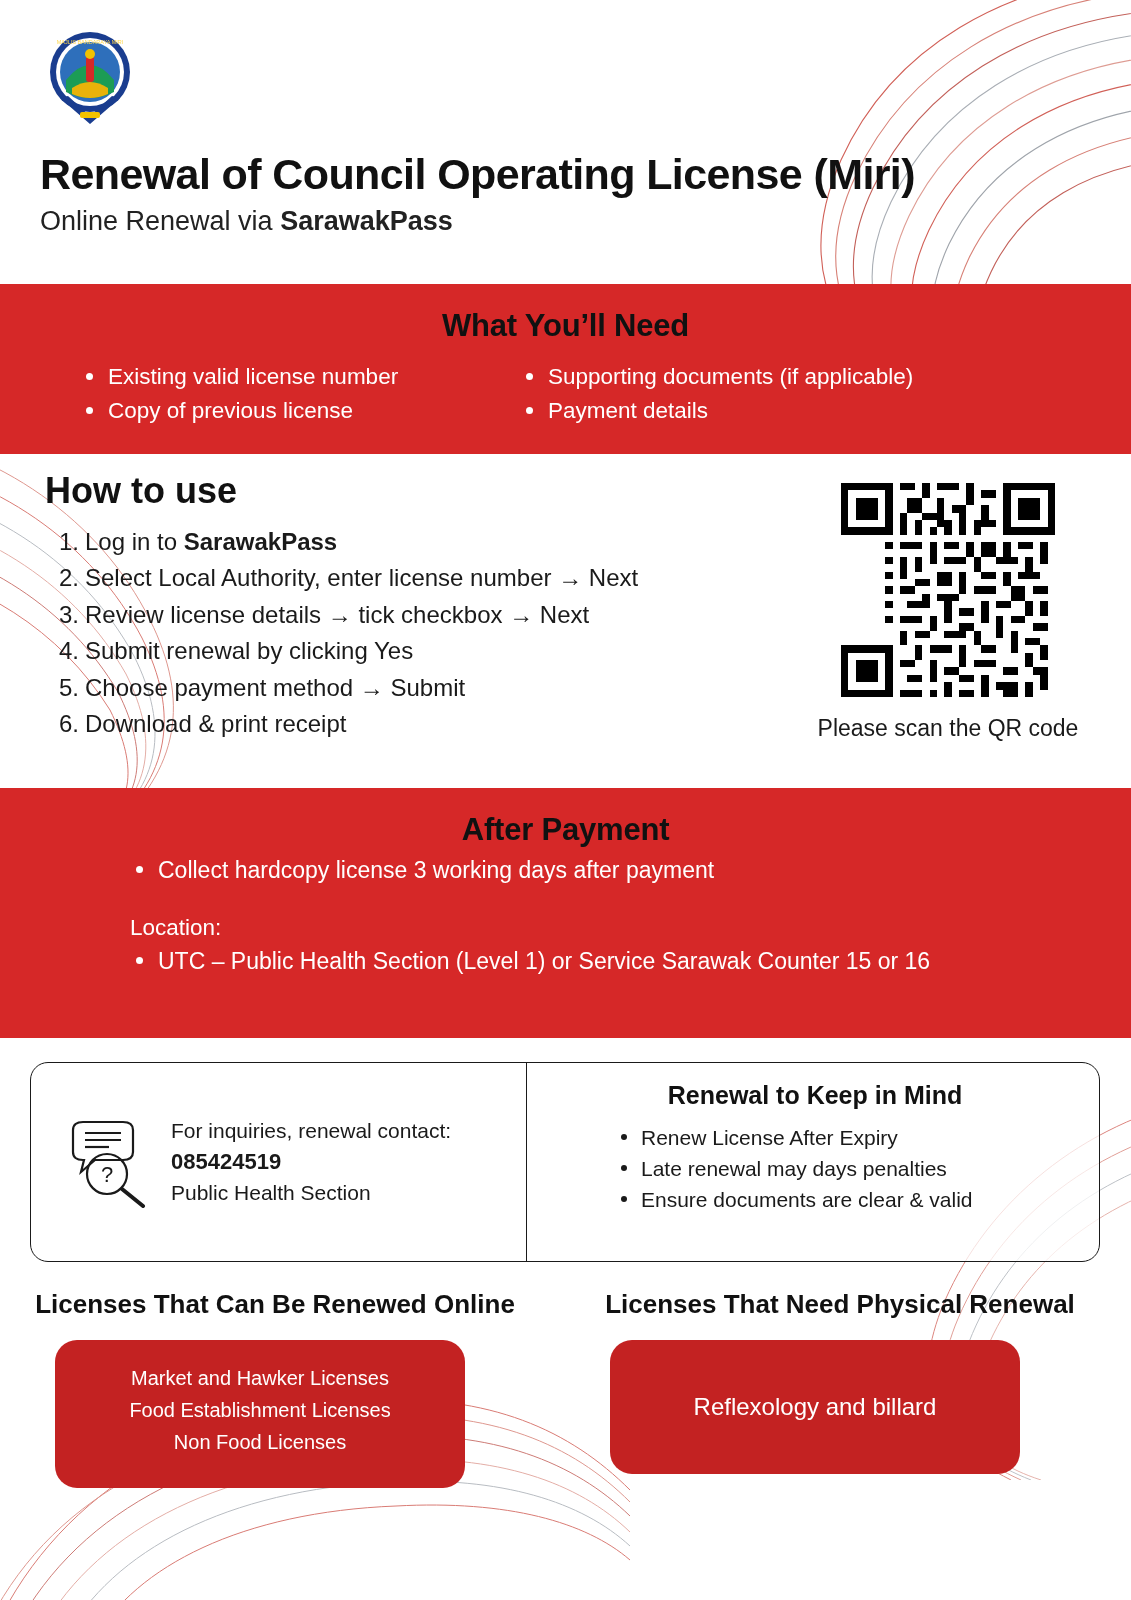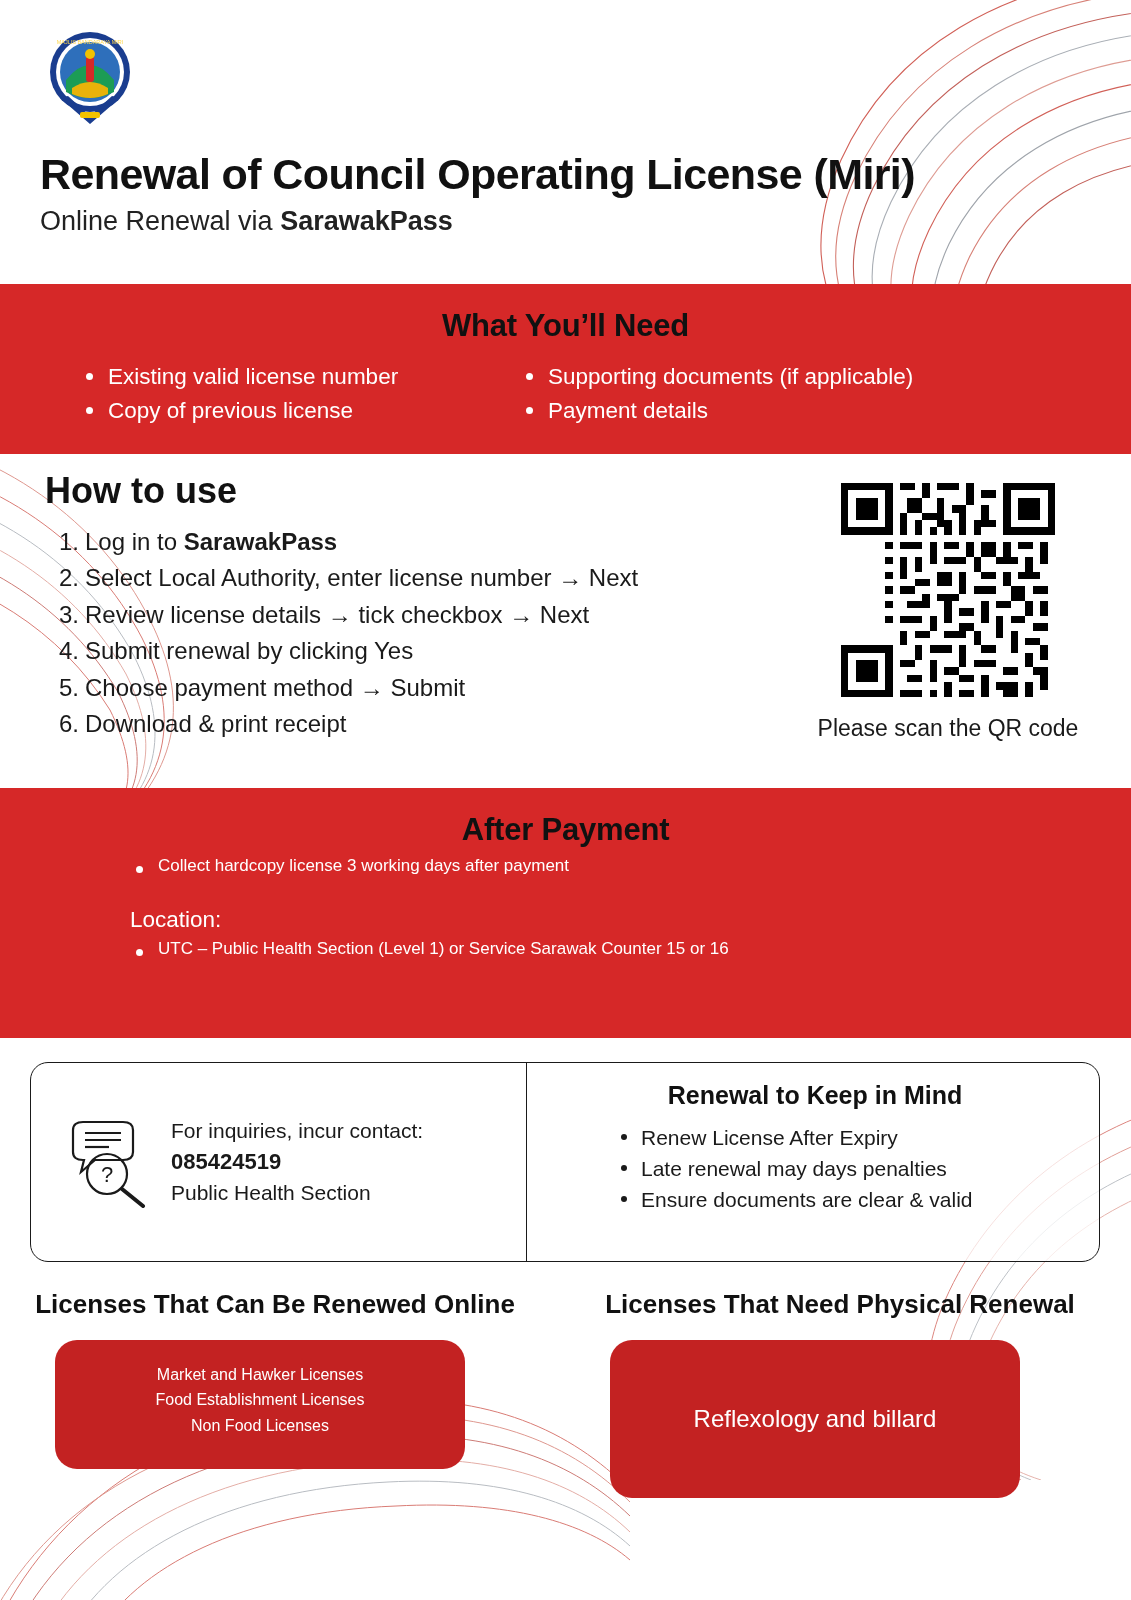--- a/index.html
+++ b/index.html
@@ -149,21 +149,21 @@
     font-size: 23px;
     color: #1a1a1a;
     white-space: nowrap;
   }
 
   
   .after-body { padding: 6px 60px 0 130px; }
   .after-body ul { list-style: none; }
   .after-body li {
     position: relative;
-    font-size: 17px;
+    font-size: 23px;
     line-height: 1.45;
     padding-left: 28px;
     color: #fff;
   }
   .after-body li::before {
     content: "";
     position: absolute;
     left: 6px; top: 12px;
     width: 7px; height: 7px;
     border-radius: 50%;
@@ -248,23 +248,23 @@
     padding: 26px 20px;
   }
   .lic-left .lic-card {
     width: 410px;
     margin-left: 30px;
     padding: 22px 14px 30px 14px;
   }
   .lic-right .lic-card {
     width: 410px;
     margin-left: 20px;
-    padding: 60px 14px;
-  }
-  .lic-card .line { font-size: 16px; line-height: 1.6; }
+    padding: 48px 14px;
+  }
+  .lic-card .line { font-size: 20px; line-height: 1.6; }
   .lic-right .lic-card .line { font-size: 24px; }
 </style>
 </head>
 <body>
 
 <div class="page">
 
   <div class="swirl swirl-tr">
     <svg width="520" height="420" viewBox="0 0 520 420">
       <g fill="none" stroke-width="1.1" opacity="0.85">
@@ -510,21 +510,21 @@
           <path d="M12 14 Q12 6 22 6 L62 6 Q72 6 72 14 L72 36 Q72 44 62 44 L34 44 L20 56 L23 44 L22 44 Q12 44 12 36 Z"></path>
           <line x1="24" y1="17" x2="60" y2="17"></line>
           <line x1="24" y1="24" x2="60" y2="24"></line>
           <line x1="24" y1="31" x2="48" y2="31"></line>
           <circle cx="46" cy="58" r="20"></circle>
           <line x1="61" y1="73" x2="82" y2="90" stroke-width="4" stroke-linecap="round"></line>
           <text x="46" y="66" font-size="22" text-anchor="middle" fill="#1a1a1a" stroke="none" font-family="'Liberation Sans',sans-serif">?</text>
         </svg>
       </div>
       <div class="inquiry-text">
-        <div>For inquiries, incur contact:</div>
+        <div>For inquiries, renewal contact:</div>
         <div class="phone">085424519</div>
         <div>Public Health Section</div>
       </div>
     </div>
     <div class="info-right">
       <h3>Renewal to Keep in Mind</h3>
       <ul>
         <li>Renew License After Expiry</li>
         <li>Late renewal may days penalties</li>
         <li>Ensure documents are clear &amp; valid</li>

